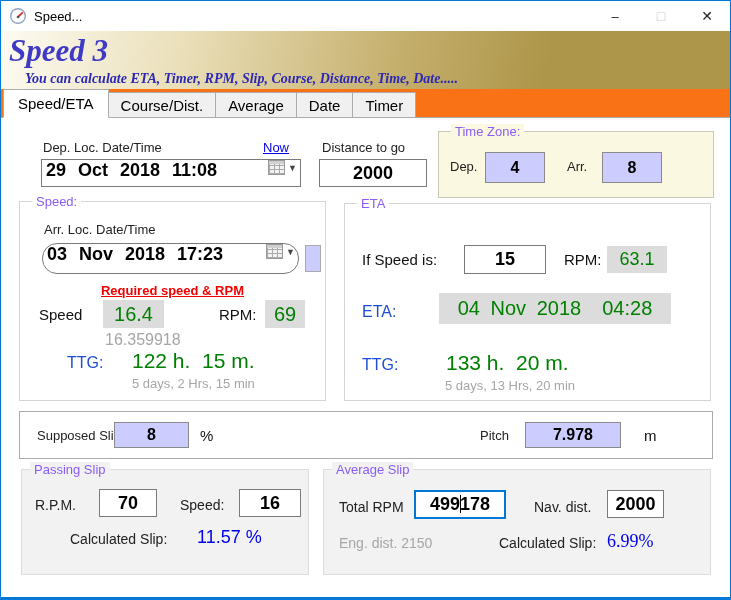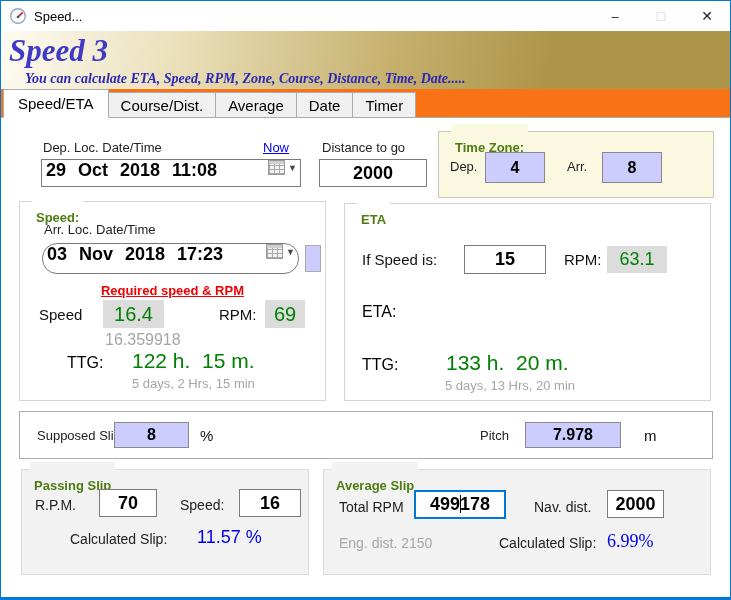--- a/index.html
+++ b/index.html
@@ -54,21 +54,21 @@
   }
   .tab.active {
     height:29px; background:#fff; margin-bottom:-1px; padding:0 14px;
     border-bottom:1px solid #fff; position:relative; z-index:2;
   }
 
   .page { position:absolute; left:0; top:117px; right:0; bottom:0; background:#fff; }
 
   .lbl   { position:absolute; font-size:13px; color:#222; white-space:nowrap; }
   .lbl15 { position:absolute; font-size:15px; color:#111; white-space:nowrap; }
-  .lbl16 { position:absolute; font-size:16px; color:#000000; white-space:nowrap; }
+  .lbl16 { position:absolute; font-size:16px; color:#1d4ed8; white-space:nowrap; }
 
   .field {
     position:absolute; background:#fff; border:1px solid #7A7A7A;
     display:flex; align-items:flex-start;
   }
   .date-text { flex:1; font-size:18px; font-weight:600; color:#000;
                padding-left:4px; word-spacing:7px; white-space:nowrap; }
   .cal-wrap { display:flex; align-items:center; margin-right:3px; }
   .cal-icon {
     width:17px; height:15px; border:1px solid #9a9a9a; background:
@@ -85,22 +85,22 @@
     text-align:center; outline:none;
   }
   input.lav {
     position:absolute; border:1px solid #8a8a8a; background:#CCCCFF;
     font-family:inherit; font-size:16px; font-weight:600; color:#000;
     text-align:center; outline:none;
   }
 
   .groupbox { position:absolute; border:1px solid #D5D5D5; background:#fff; }
   .groupbox > .gtitle {
-    position:absolute; top:-8px; left:12px; font-size:13px; color:#4d7c0f;
-    background:#fff; padding:16px 4px; white-space:nowrap;font-weight:bold;
+    position:absolute; top:-8px; left:12px; font-size:13px; color:#8b5cf6;
+    background:#fff; padding:0 4px; white-space:nowrap;
   }
   .groupbox.gray { background:#F2F2F2; border-color:#DCDCDC; }
   .groupbox.gray > .gtitle { background:#F2F2F2; }
   .groupbox.yellow { background:#FBF8E1; border-color:#C9C9B9; }
   .groupbox.yellow > .gtitle { background:#FBF8E1; }
 
   .greenbox {
     position:absolute; background:#DCDCDC; color:#008000;
     display:flex; align-items:center; justify-content:center;
     font-size:20px; white-space:nowrap;
@@ -129,21 +129,21 @@
     <span class="title-text">Speed...</span>
     <div class="win-btns">
       <div class="win-btn">–</div>
       <div class="win-btn max">□</div>
       <div class="win-btn close">✕</div>
     </div>
   </div>
 
   <div class="banner">
     <div class="big-title">Speed 3</div>
-    <div class="sub-title">You can calculate ETA, Speed, RPM, Zone, Course, Distance, Time, Date.....</div>
+    <div class="sub-title">You can calculate ETA, Timer, RPM, Slip, Course, Distance, Time, Date.....</div>
   </div>
 
   <div class="tabstrip">
     <div class="tab active">Speed/ETA</div>
     <div class="tab">Course/Dist.</div>
     <div class="tab">Average</div>
     <div class="tab">Date</div>
     <div class="tab">Timer</div>
   </div>
 
@@ -199,20 +199,21 @@
 
     <div class="groupbox" style="left:343px; top:85px; width:367px; height:198px;">
       <span class="gtitle">ETA</span>
 
       <span class="lbl15" style="left:17px; top:47px;">If Speed is:</span>
       <input class="num" style="left: 119px; top: 41px; width: 82px; height: 29px;" value="15">
       <span class="lbl15" style="left:219px; top:47px;">RPM:</span>
       <span class="greenbox" style="left:262px; top:42px; width:60px; height:27px; font-size:18px;">63.1</span>
 
       <span class="lbl16" style="left:17px; top:99px;">ETA:</span>
+      <span class="greenbox" style="left:94px; top:89px; width:232px; height:31px; word-spacing:5px;">04 Nov 2018&nbsp; 04:28</span>
 
       <span class="lbl16" style="left:17px; top:152px;">TTG:</span>
       <span class="green-big" style="left:101px; top:147px;">133 h.&nbsp; 20 m.</span>
       <span class="gray-note" style="left:100px; top:174px;">5 days, 13 Hrs, 20 min</span>
     </div>
 
     <div class="groupbox" style="left:18px; top:293px; width:694px; height:48px; border-color:#ABABAB;">
       <span class="lbl" style="left:17px; top:16px;">Supposed Slip</span>
       <input class="lav" style="left: 94px; top: 10px; width: 75px; height: 26px;" value="8">
       <span class="lbl15" style="left:180px; top:15px;">%</span>

